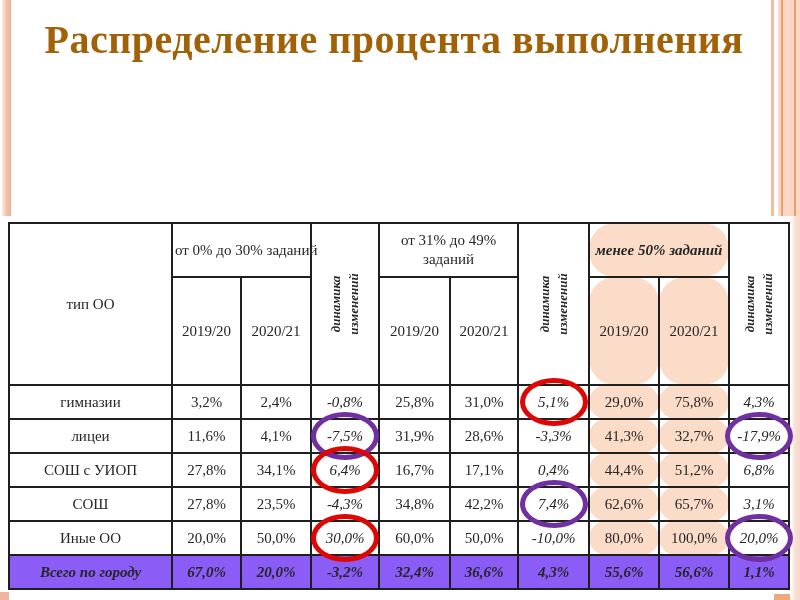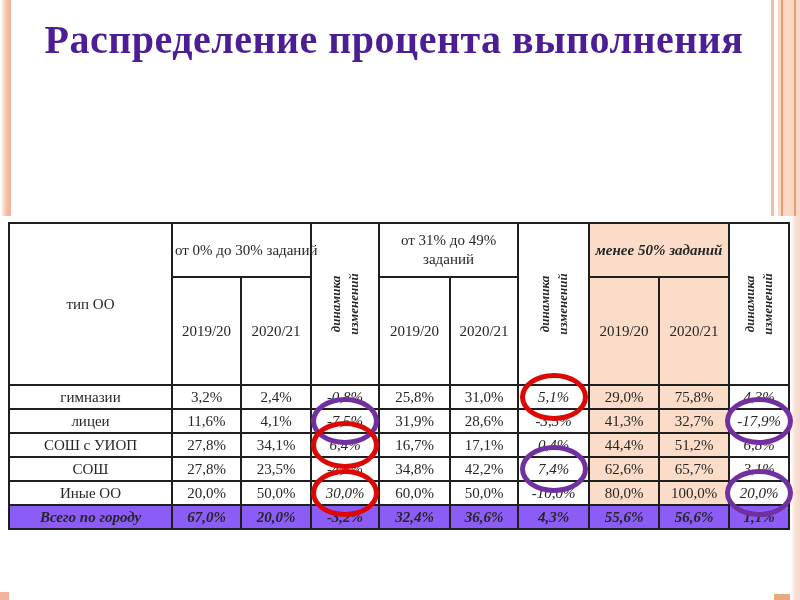--- a/index.html
+++ b/index.html
@@ -22,41 +22,41 @@
   .edge-right-low {
     position:absolute; right:0; top:216px; width:9px; height:384px;
     background:linear-gradient(to right,#ffffff 0,#f9e2d8 40%,#f6d7c9 100%);
   }
   .mark-bl { position:absolute; left:0; bottom:0; width:9px; height:8px; background:#f2b39c; }
   .mark-br { position:absolute; right:10px; bottom:0; width:16px; height:6px; background:#eda87c; }
 
   
   .title {
     position:absolute; top:12px; left:18px; width:752px;
-    text-align:center; font-weight:bold; color:#4c1d95;
+    text-align:center; font-weight:bold; color:#a16207;
     font-size:40px; line-height:56px; letter-spacing:0.5px;
   }
 
   
   table.results {
     position:absolute; left:8px; top:222px; width:780px;
     border-collapse:collapse; table-layout:fixed;
     font-family:"Liberation Serif", serif; color:#262626;
   }
   table.results td {
     border:2px solid #1f1f1f; text-align:center; vertical-align:middle;
     padding:0 2px; font-size:15px; overflow:visible;
   }
   tr.grp-row  { height:54px; }
   tr.yr-row   { height:108px; }
-  tr.data     { height:24px; }
+  tr.data     { height:34px; }
   td.grp      { font-size:14px; white-space:nowrap; }
   td.grp.wrap { white-space:pre-line; line-height:19px; }
   td.bi       { font-weight:bold; font-style:italic; }
-  td.peach    { background:#fbdcc9; }
+  td.peach    { background:#fbdcc9;border-radius:26px; }
   td.rotcell  { position:relative; }
   .rot {
     position:absolute; left:50%; top:50%; width:92px;
     transform:translate(-50%,-50%) rotate(-90deg);
     font-weight:bold; font-style:italic; font-size:13px; line-height:18px;
     text-align:center; white-space:normal;
   }
   td.dyn { font-style:italic;margin-left:48px; }
   tr.total td { background:#8b5cf6; font-weight:bold; font-style:italic; }
   td.circled { position:relative; }

